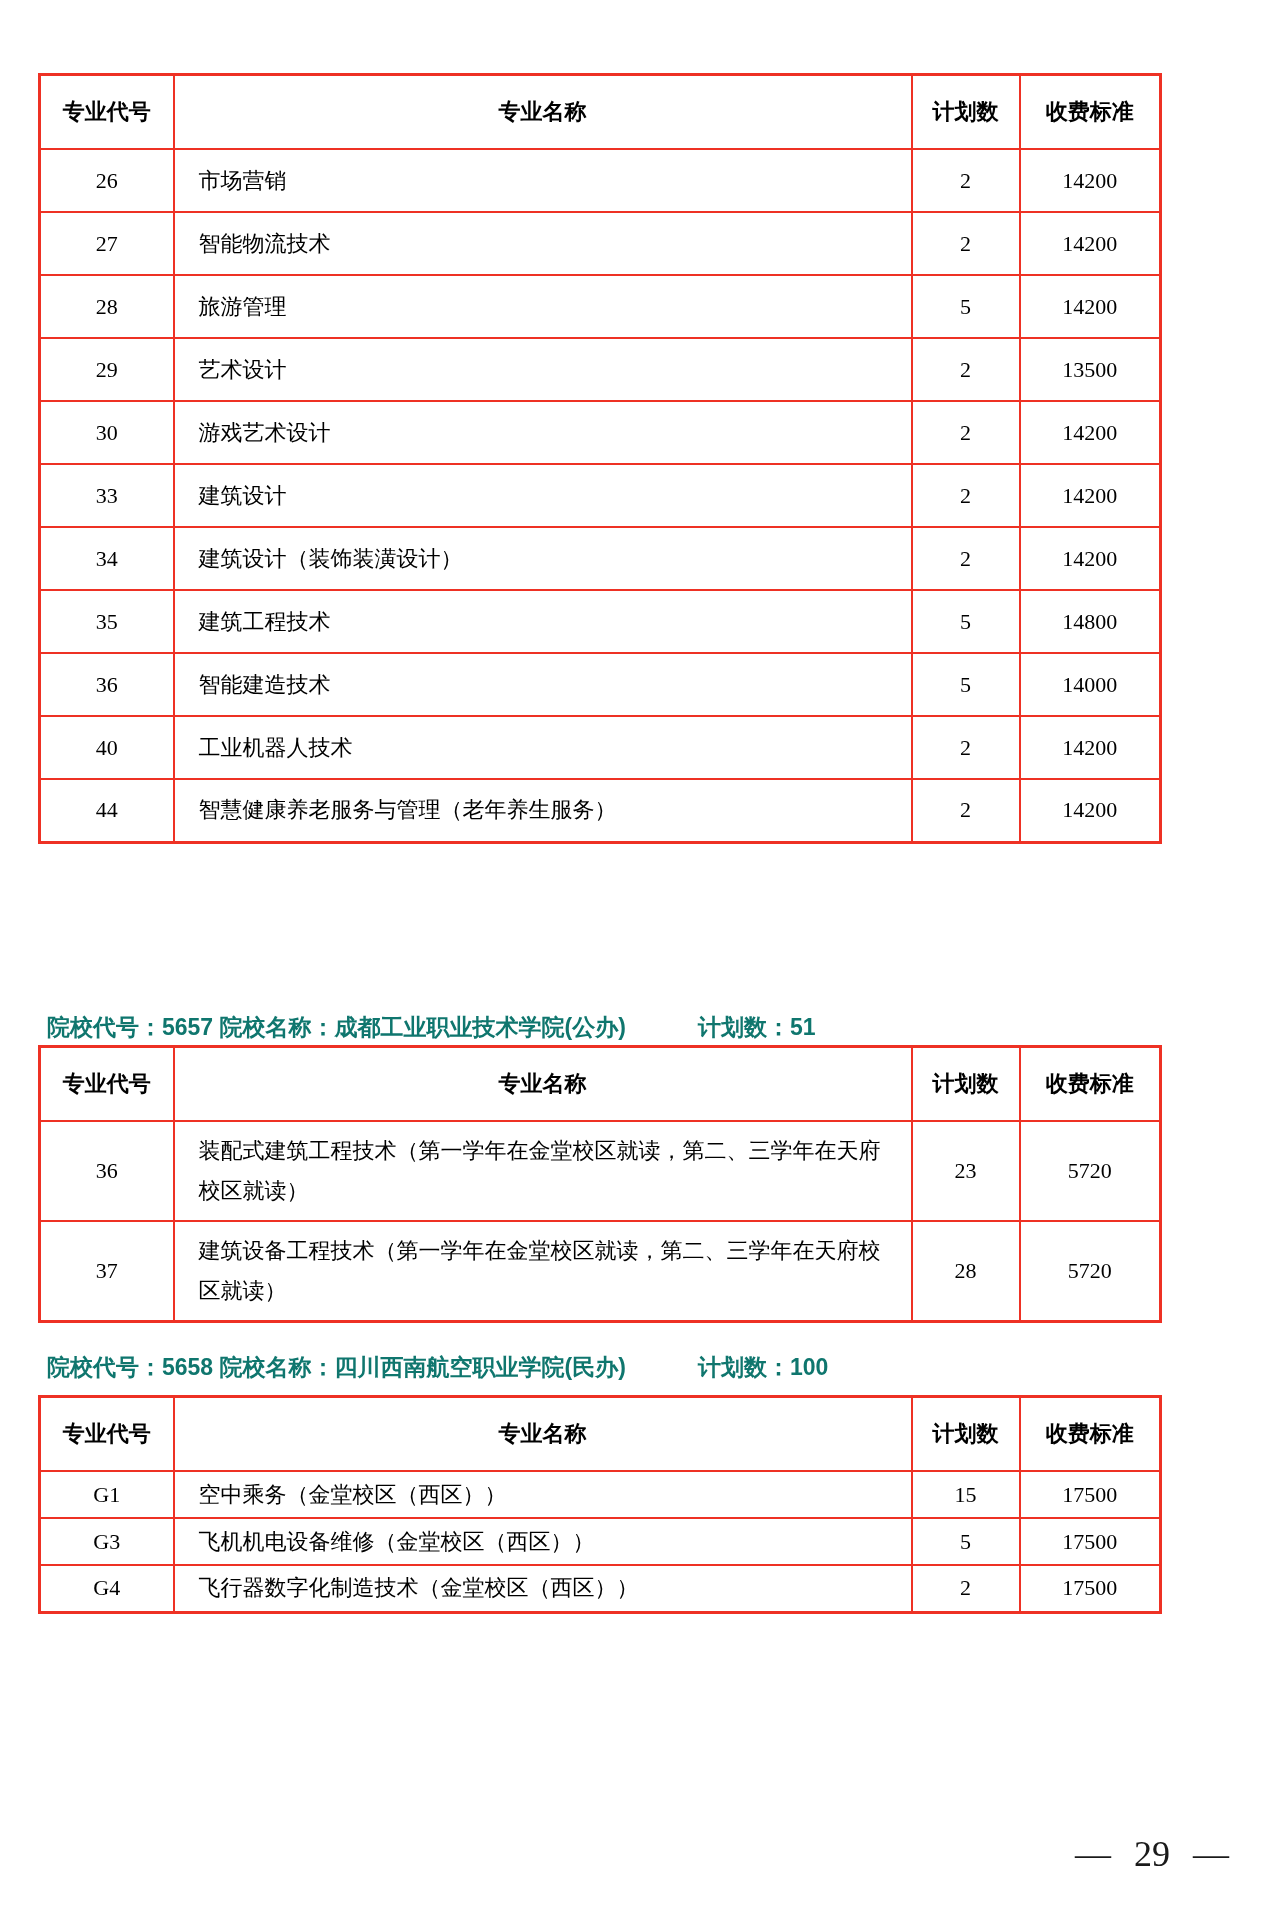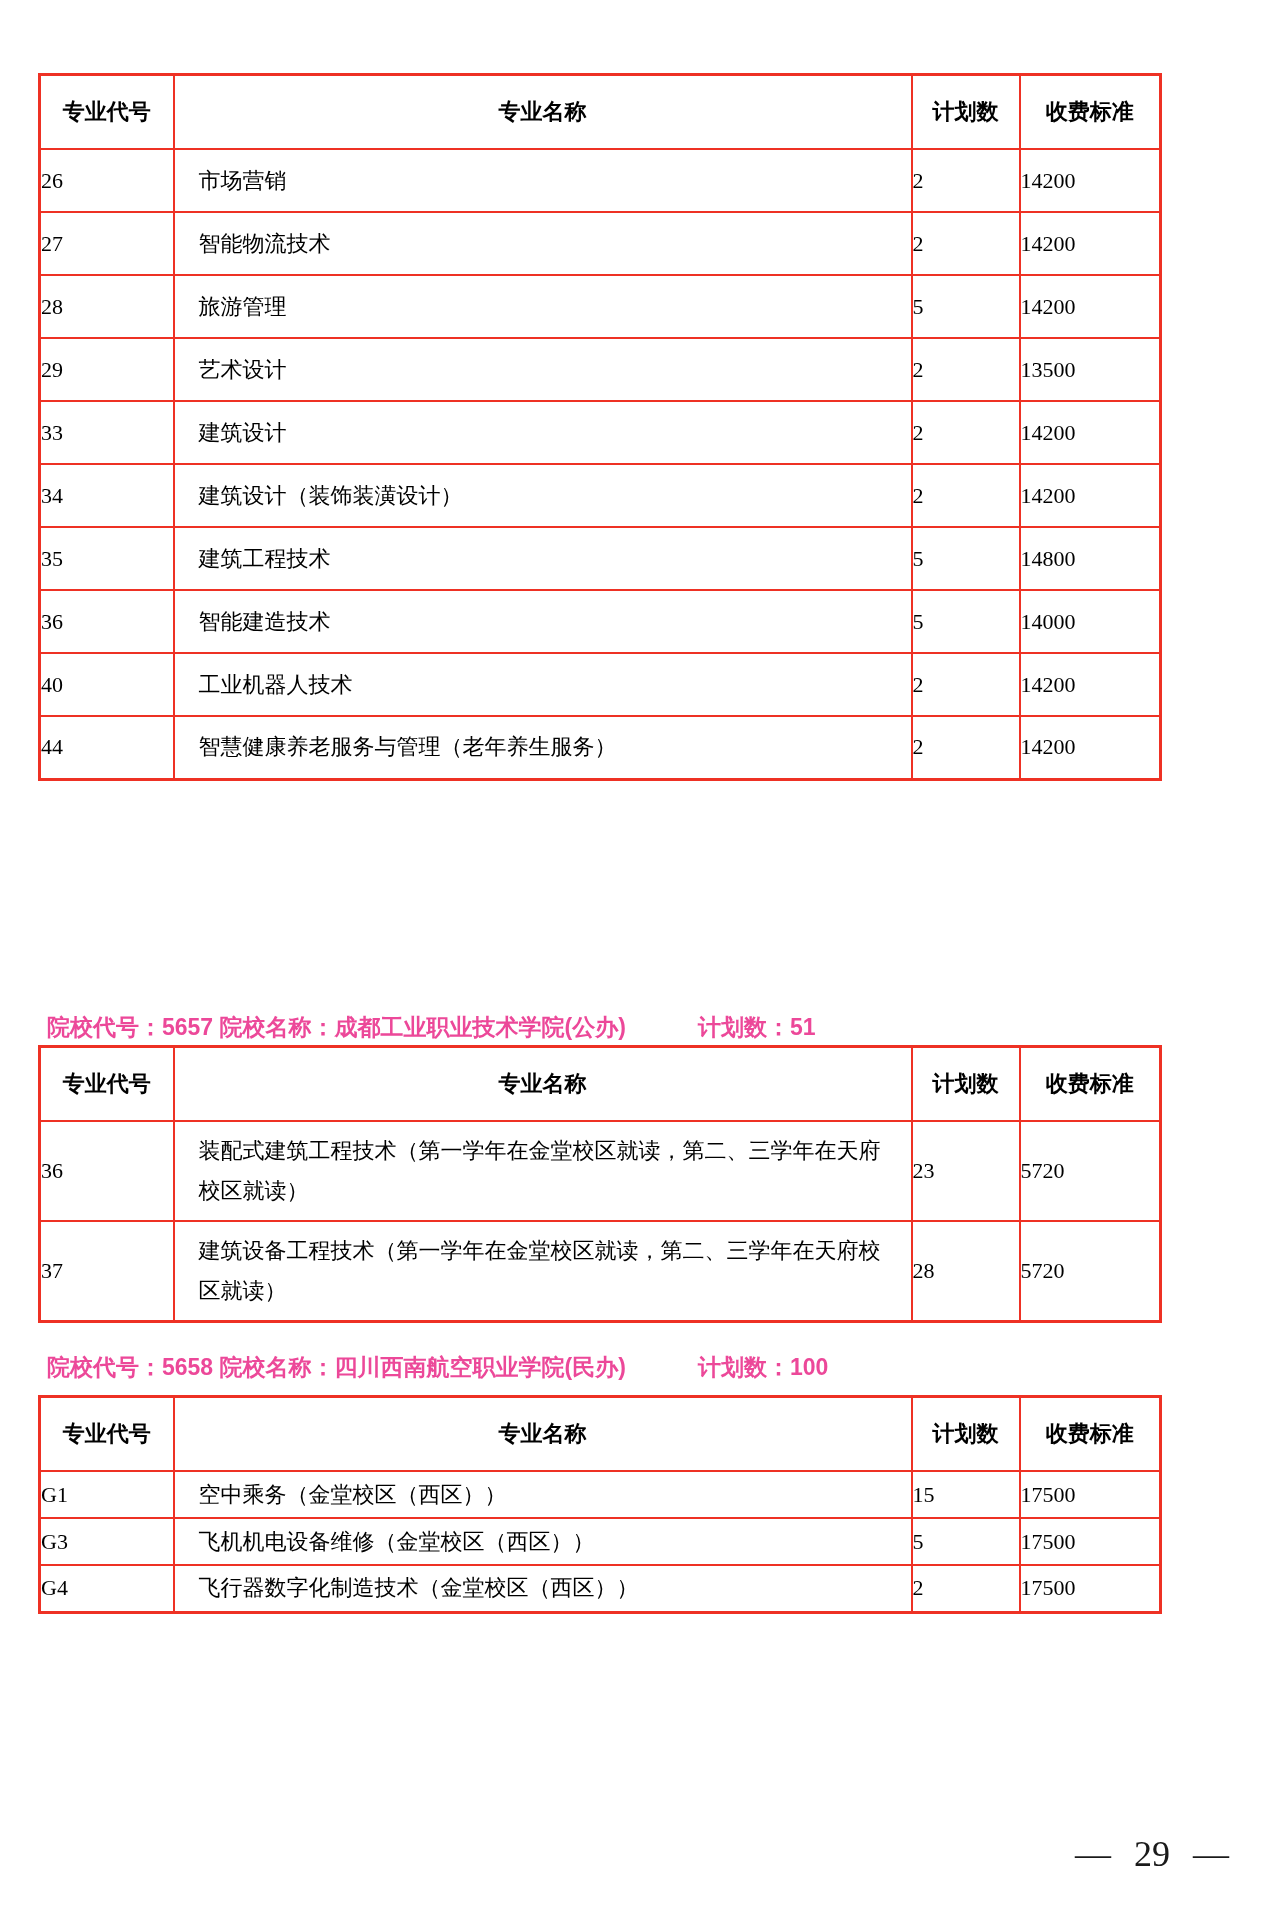--- a/index.html
+++ b/index.html
@@ -26,41 +26,41 @@
     font-size:22px;
     color:#000000;
     vertical-align:middle;
     padding:0;
   }
   table.plan-table th{
     font-family:"Liberation Sans","DejaVu Sans",sans-serif;
     font-weight:600;
     height:72px;
   }
-  table.plan-table td.center{}
+  table.plan-table td.center{text-align:center;}
   table.plan-table td.name{
     text-align:left;
     padding-left:24px;
     padding-right:18px;
   }
   table.t1 tbody tr{height:63px;}
   table.t2 tbody tr{height:100px;}
   table.t2 td.name{line-height:1.8;}
   table.t3 tbody tr{height:47px;}
   .t1{top:73px;}
   .t2{top:1045px;}
   .t3{top:1395px;}
   .section{
     position:absolute;
     left:47px;
     width:1150px;
     font-family:"Liberation Sans","DejaVu Sans",sans-serif;
     font-weight:bold;
     font-size:23px;
-    color:#ec4899;
+    color:#0f766e;
     white-space:nowrap;
   }
   .section .plan-label{margin-left:72px;}
   .sec1{top:1012px;}
   .sec2{top:1352px;}
   .footer{
     position:absolute;
     top:1833px;
     right:40px;
     font-size:36px;
@@ -108,20 +108,26 @@
           <td class="center">5</td>
           <td class="center">14200</td>
         </tr>
         <tr>
           <td class="center">29</td>
           <td class="name">艺术设计</td>
           <td class="center">2</td>
           <td class="center">13500</td>
         </tr>
         <tr>
+          <td class="center">30</td>
+          <td class="name">游戏艺术设计</td>
+          <td class="center">2</td>
+          <td class="center">14200</td>
+        </tr>
+        <tr>
           <td class="center">33</td>
           <td class="name">建筑设计</td>
           <td class="center">2</td>
           <td class="center">14200</td>
         </tr>
         <tr>
           <td class="center">34</td>
           <td class="name">建筑设计（装饰装潢设计）</td>
           <td class="center">2</td>
           <td class="center">14200</td>

